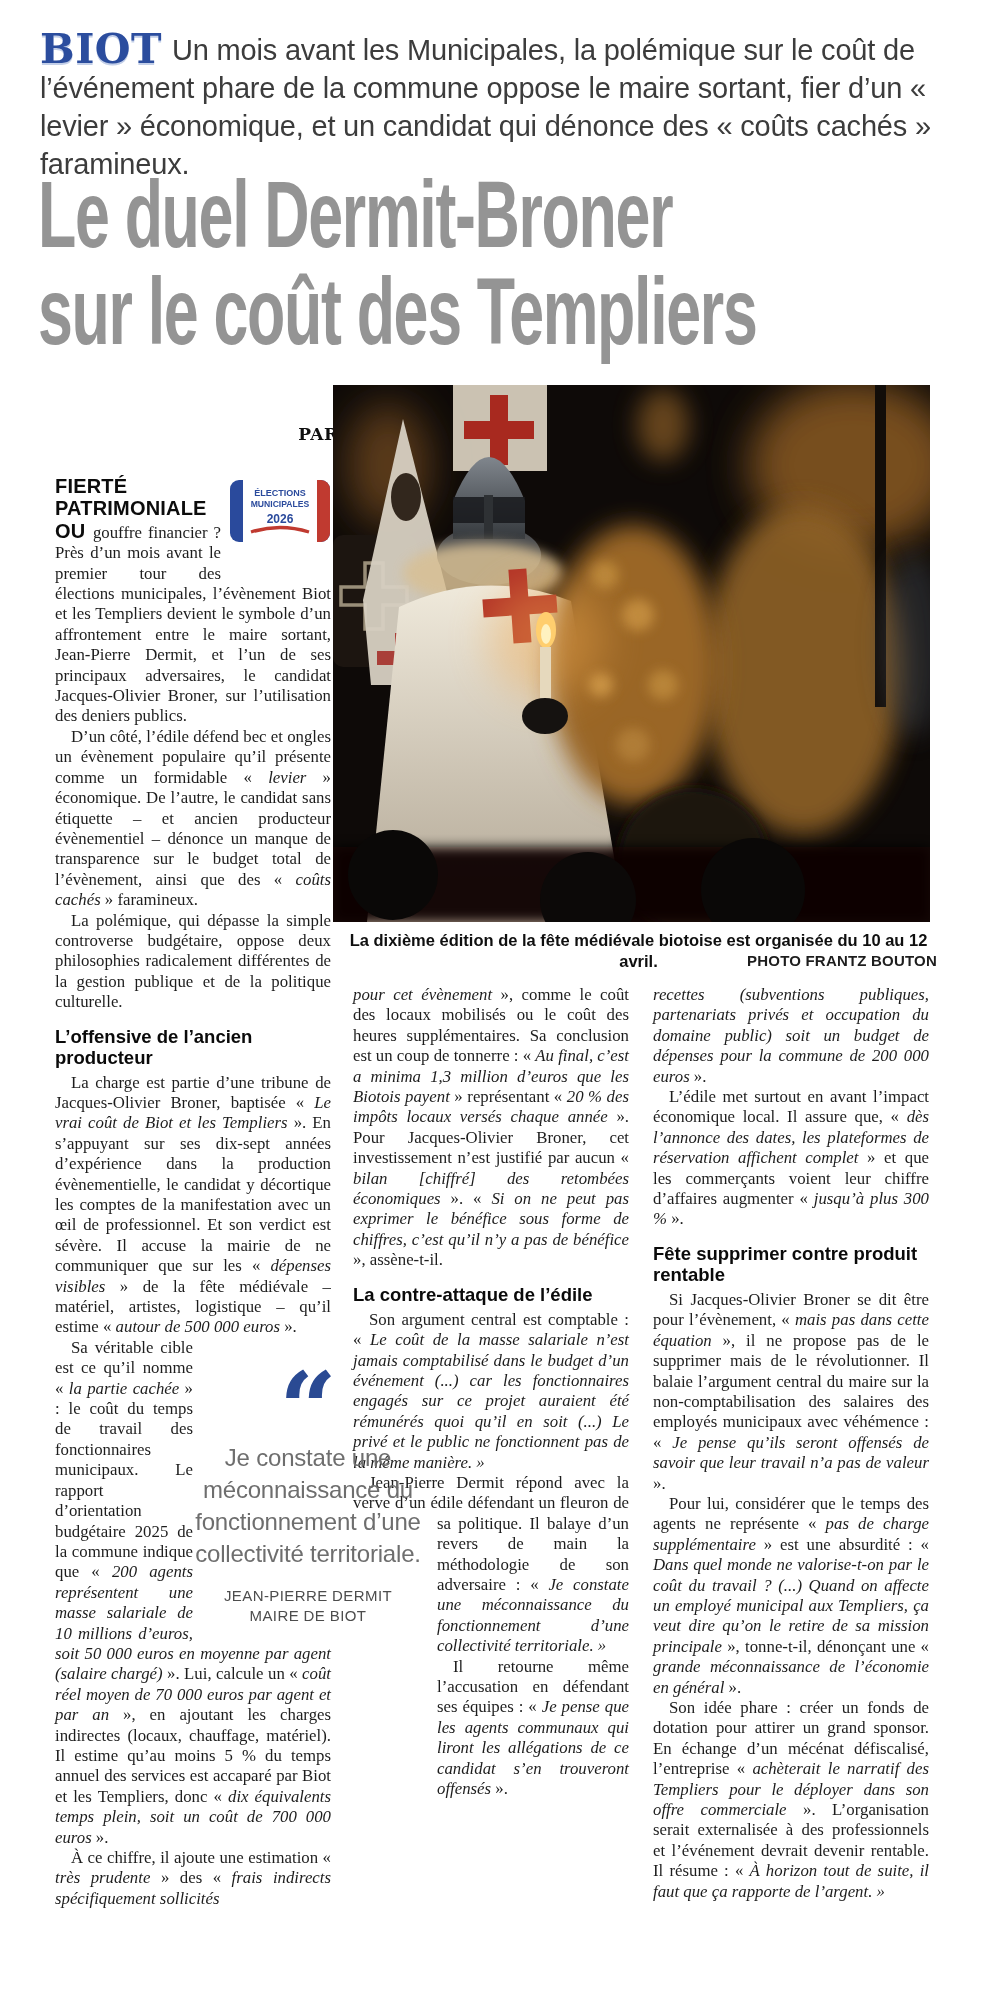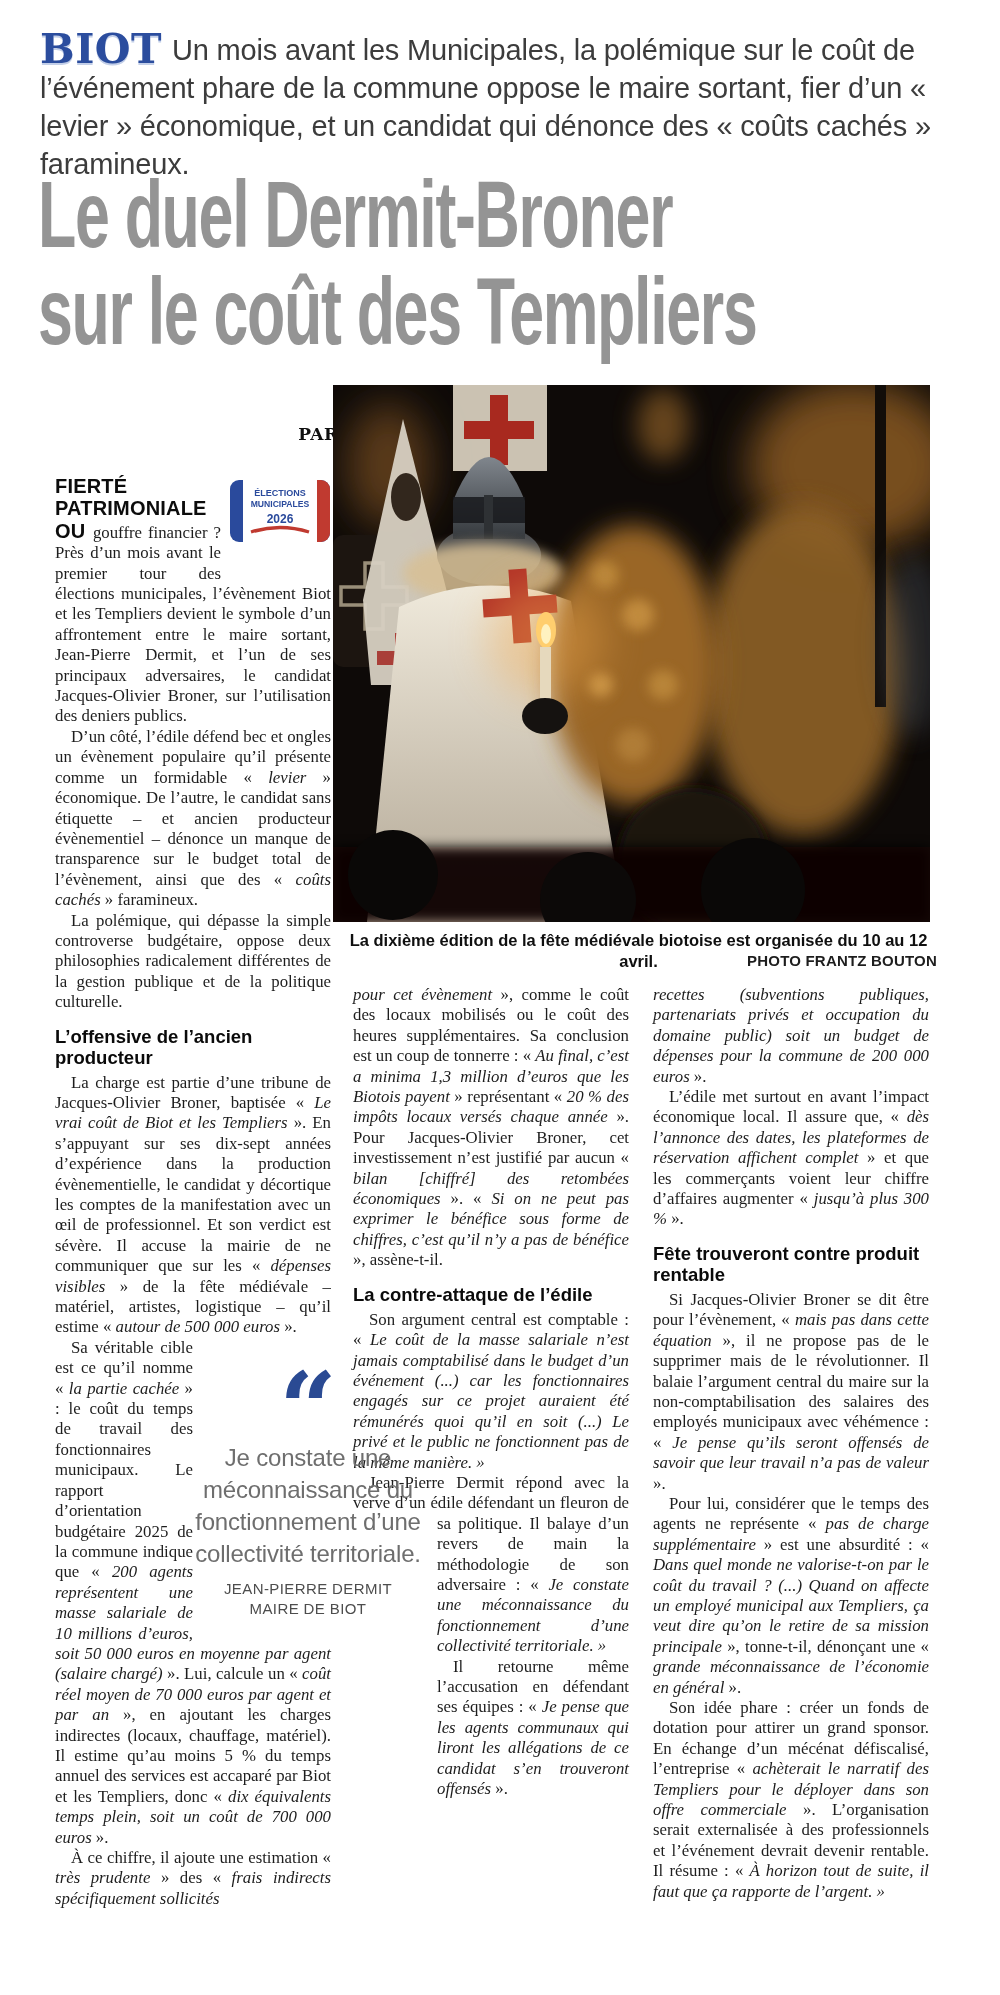--- a/index.html
+++ b/index.html
@@ -48,21 +48,21 @@
   .badge-box{float:right;width:102px;height:92px;margin:3px 0 2px 8px;}
   .pq-spacer-right{float:right;width:128px;height:292px;margin:2px 0 6px 10px;}
   .pq-spacer-left{float:left;width:74px;height:284px;margin:2px 10px 6px 0;}
 
   
   .pullquote{position:absolute;left:156px;top:1372px;width:304px;margin:0;text-align:center;}
   .pq-mark{font-family:"DejaVu Serif",serif;font-weight:bold;font-size:100px;line-height:72px;
            height:66px;color:#2a4a93;}
   .pq-text{margin:4px 0 0;font-family:"Liberation Sans",sans-serif;font-size:24px;line-height:32px;
            color:#6e6e6e;letter-spacing:-.2px;}
-  .pq-attr{margin-top:9px;font-family:"Liberation Sans",sans-serif;font-size:15px;line-height:19px;
+  .pq-attr{margin-top:16px;font-family:"Liberation Sans",sans-serif;font-size:15px;line-height:19px;
            color:#4d4d4d;letter-spacing:.4px;}
   .pq-attr + .pq-attr{margin-top:1px;}
 
   
   .badge-svg{display:block;}
 </style>
 </head>
 <body>
 
 <main>
@@ -182,21 +182,21 @@
   <section id="col-1" class="col">
       <p class="para nind"><span class="it ">pour cet évènement</span><span class=""> », comme le coût des locaux mobilisés ou le coût des heures supplémentaires. Sa conclusion est un coup de tonnerre : « </span><span class="it ">Au final, c’est a minima 1,3 million d’euros que les Biotois payent</span><span class=""> » représentant « </span><span class="it ">20 % des impôts locaux versés chaque année</span><span class=""> ». Pour Jacques-Olivier Broner, cet investissement n’est justifié par aucun « </span><span class="it ">bilan [chiffré] des retombées économiques</span><span class=""> ». « </span><span class="it ">Si on ne peut pas exprimer le bénéfice sous forme de chiffres, c’est qu’il n’y a pas de bénéfice</span><span class=""> », assène-t-il.</span></p>
       <h3 class="subhead">La contre-attaque de l’édile</h3>
       <p class="para"><span class="">Son argument central est comptable : « </span><span class="it ">Le coût de la masse salariale n’est jamais comptabilisé dans le budget d’un événement (...) car les fonctionnaires engagés sur ce projet auraient été rémunérés quoi qu’il en soit (...) Le privé et le public ne fonctionnent pas de la même manière. »</span></p>
       <p class="para"><span class="">Jean-Pierre Dermit répond avec la verve d’un édile défendant un fleuron de sa politique. Il balaye </span><span class="pq-spacer-left"></span><span class="">d’un revers de main la méthodologie de son adversaire : « </span><span class="it ">Je constate une méconnaissance du fonctionnement d’une collectivité territoriale. »</span></p>
       <p class="para"><span class="">Il retourne même l’accusation en défendant ses équipes : « </span><span class="it ">Je pense que les agents communaux qui liront les allégations de ce candidat s’en trouveront offensés</span><span class=""> ».</span></p>
     </section>
   <section id="col-2" class="col">
       <p class="para nind"><span class="it ">recettes (subventions publiques, partenariats privés et occupation du domaine public) soit un budget de dépenses pour la commune de 200 000 euros</span><span class=""> ».</span></p>
       <p class="para"><span class="">L’édile met surtout en avant l’impact économique local. Il assure que, « </span><span class="it ">dès l’annonce des dates, les plateformes de réservation affichent complet</span><span class=""> » et que les commerçants voient leur chiffre d’affaires augmenter « </span><span class="it ">jusqu’à plus 300 %</span><span class=""> ».</span></p>
-      <h3 class="subhead">Fête trouveront contre produit rentable</h3>
+      <h3 class="subhead">Fête supprimer contre produit rentable</h3>
       <p class="para"><span class="">Si Jacques-Olivier Broner se dit être pour l’évènement, « </span><span class="it ">mais pas dans cette équation</span><span class=""> », il ne propose pas de le supprimer mais de le révolutionner. Il balaie l’argument central du maire sur la non-comptabilisation des salaires des employés municipaux avec véhémence : « </span><span class="it ">Je pense qu’ils seront offensés de savoir que leur travail n’a pas de valeur</span><span class=""> ».</span></p>
       <p class="para"><span class="">Pour lui, considérer que le temps des agents ne représente « </span><span class="it ">pas de charge supplémentaire</span><span class=""> » est une absurdité : « </span><span class="it ">Dans quel monde ne valorise-t-on par le coût du travail ? (...) Quand on affecte un employé municipal aux Templiers, ça veut dire qu’on le retire de sa mission principale</span><span class=""> », tonne-t-il, dénonçant une « </span><span class="it ">grande méconnaissance de l’économie en général</span><span class=""> ».</span></p>
       <p class="para"><span class="">Son idée phare : créer un fonds de dotation pour attirer un grand sponsor. En échange d’un mécénat défiscalisé, l’entreprise « </span><span class="it ">achèterait le narratif des Templiers pour le déployer dans son offre commerciale</span><span class=""> ». L’organisation serait externalisée à des professionnels et l’événement devrait devenir rentable. Il résume : « </span><span class="it ">À horizon tout de suite, il faut que ça rapporte de l’argent. »</span></p>
     </section>
 
   <figure class="pullquote">
     <div class="pq-mark">“</div>
     <blockquote class="pq-text" style="margin:4px 0 0">Je constate une méconnaissance du fonctionnement d’une collectivité territoriale.</blockquote>
     <div class="pq-attr">JEAN-PIERRE DERMIT</div>
     <div class="pq-attr">MAIRE DE BIOT</div>

